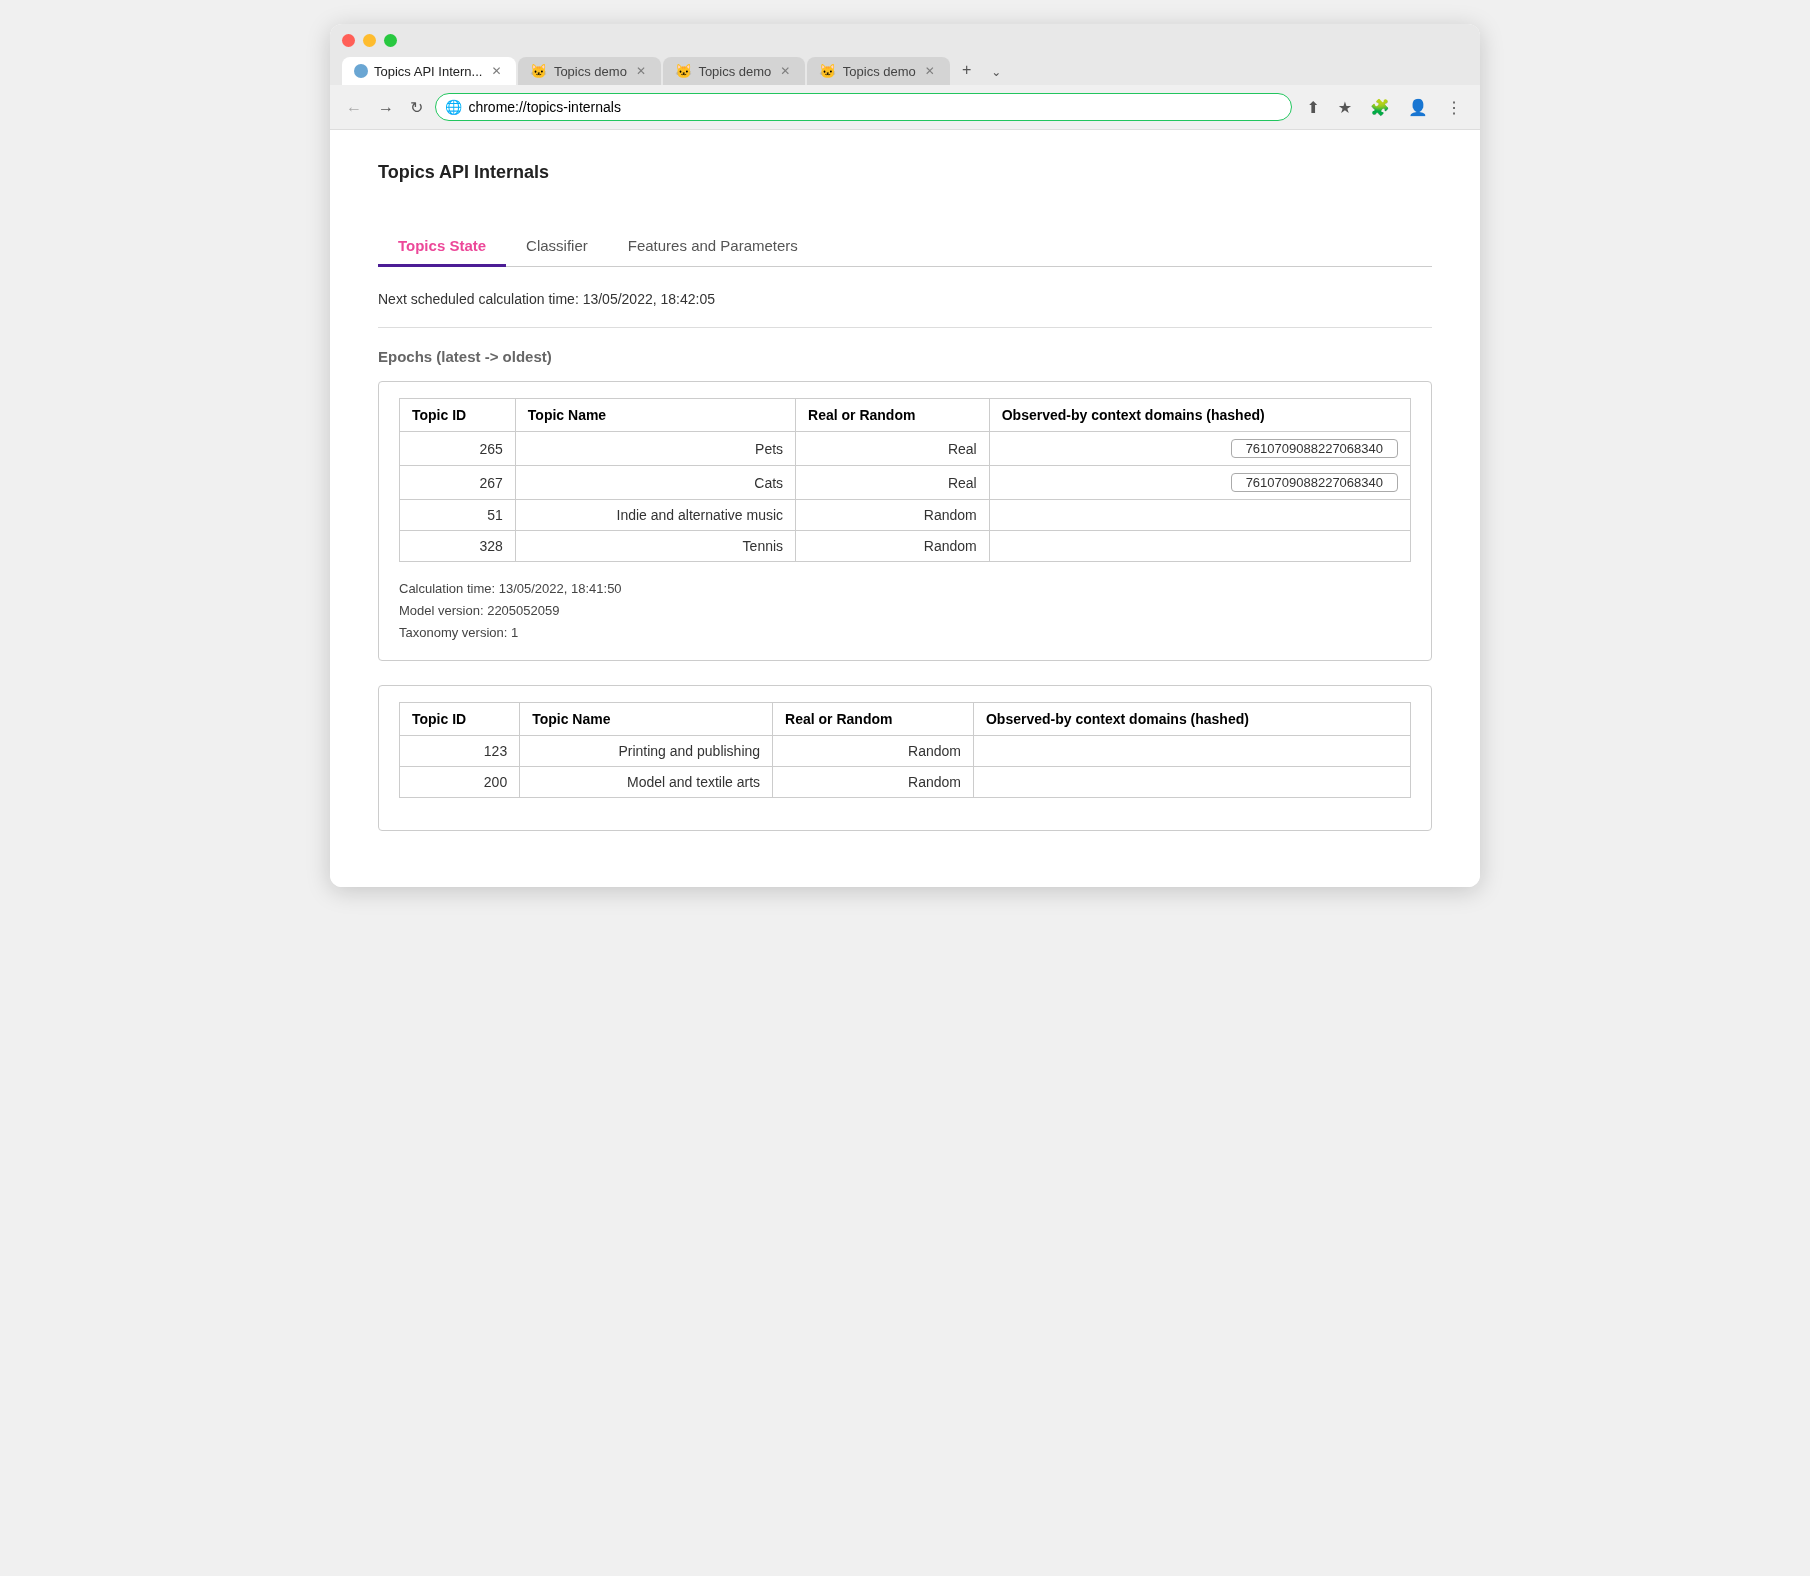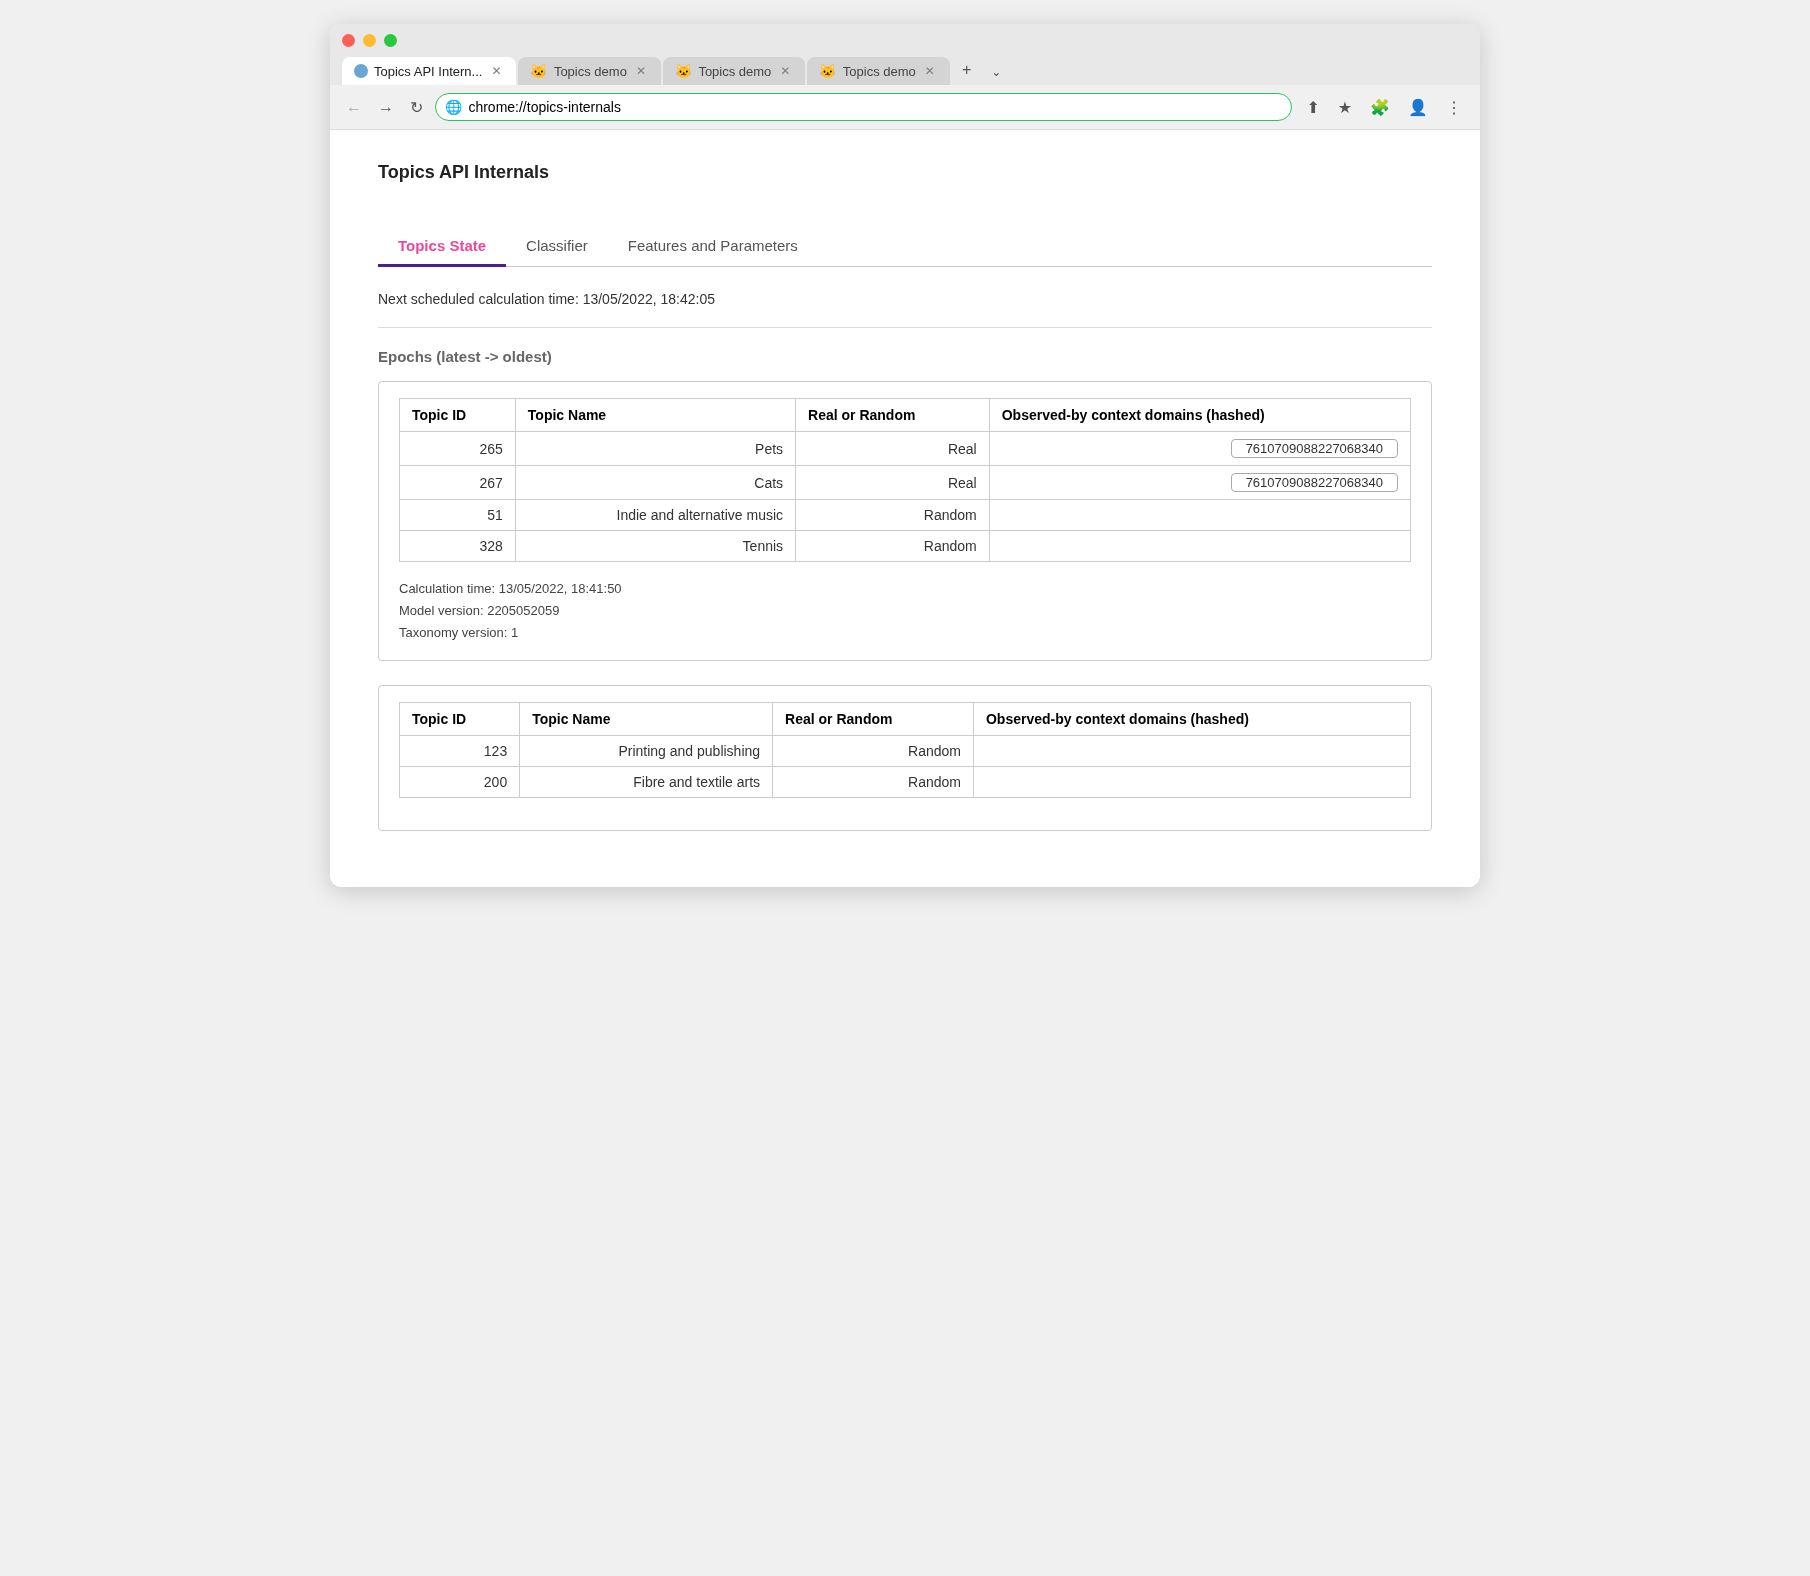--- a/index.html
+++ b/index.html
@@ -401,21 +401,21 @@
         </thead>
         <tbody id="epoch2-tbody">
         <tr>
               <td>123</td>
               <td>Printing and publishing</td>
               <td>Random</td>
               <td></td>
             </tr>
             <tr>
               <td>200</td>
-              <td>Fibre and textile arts</td>
+              <td>Model and textile arts</td>
               <td>Random</td>
               <td></td>
             </tr>
           </tbody>
       </table>
     </div>
 
   </div>
 </div>
 

